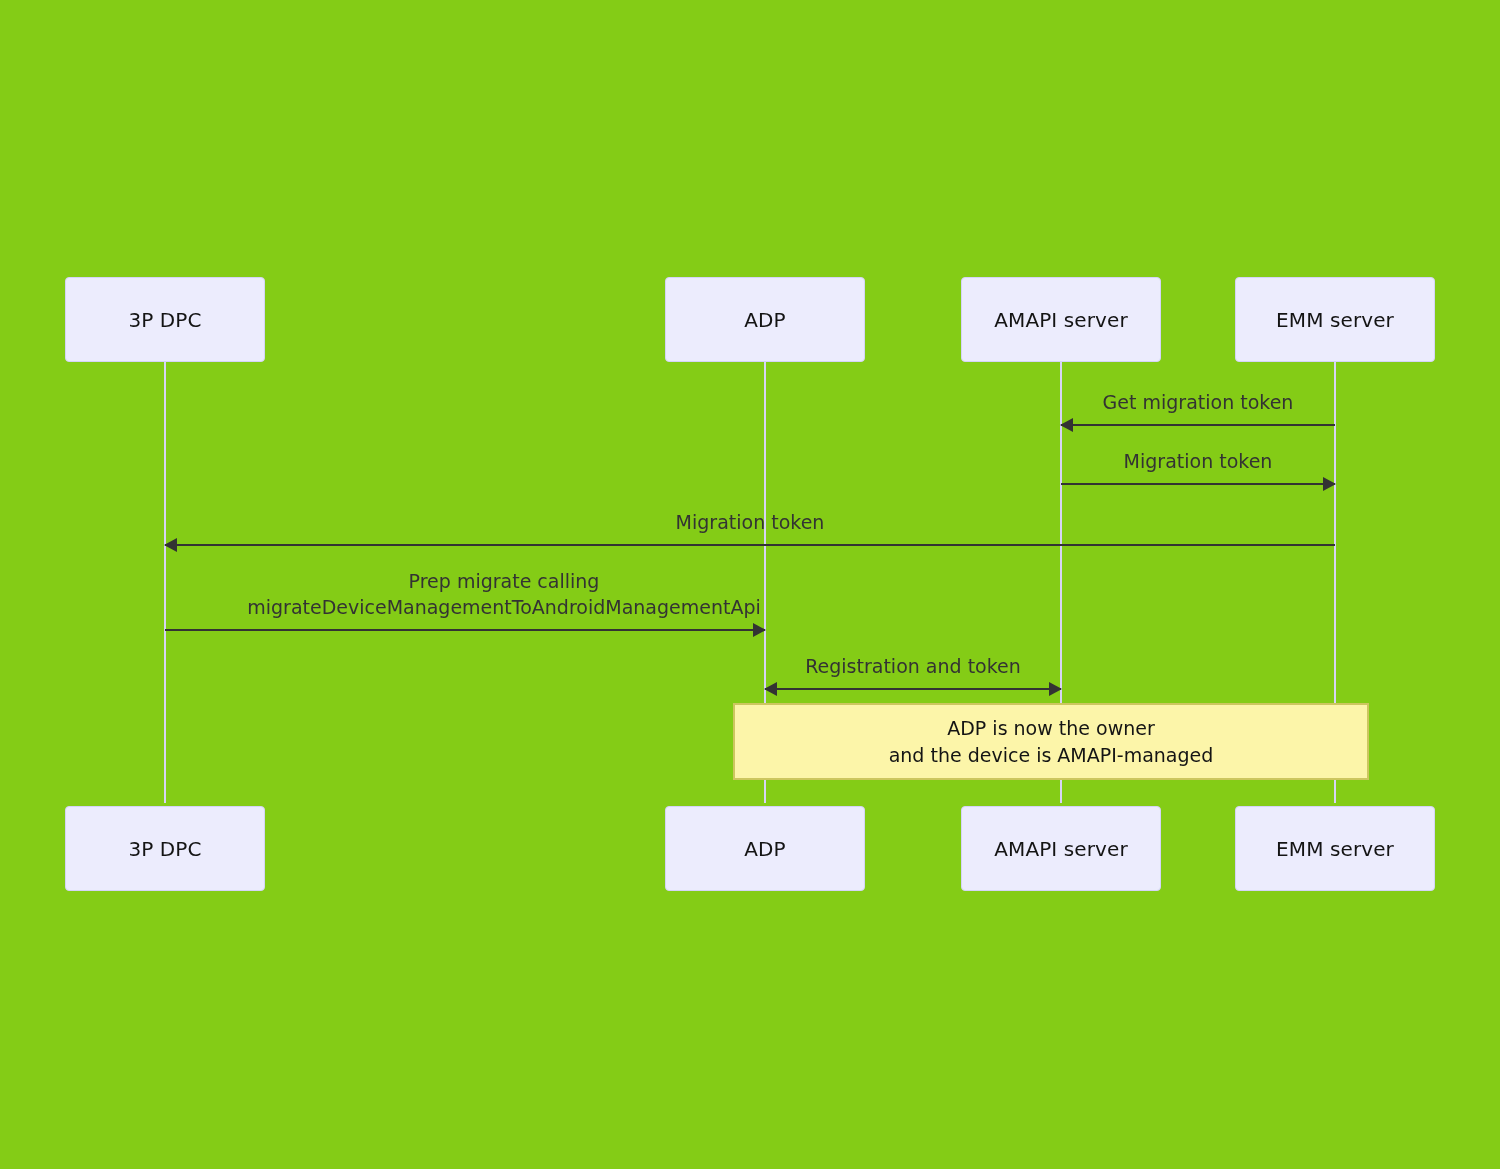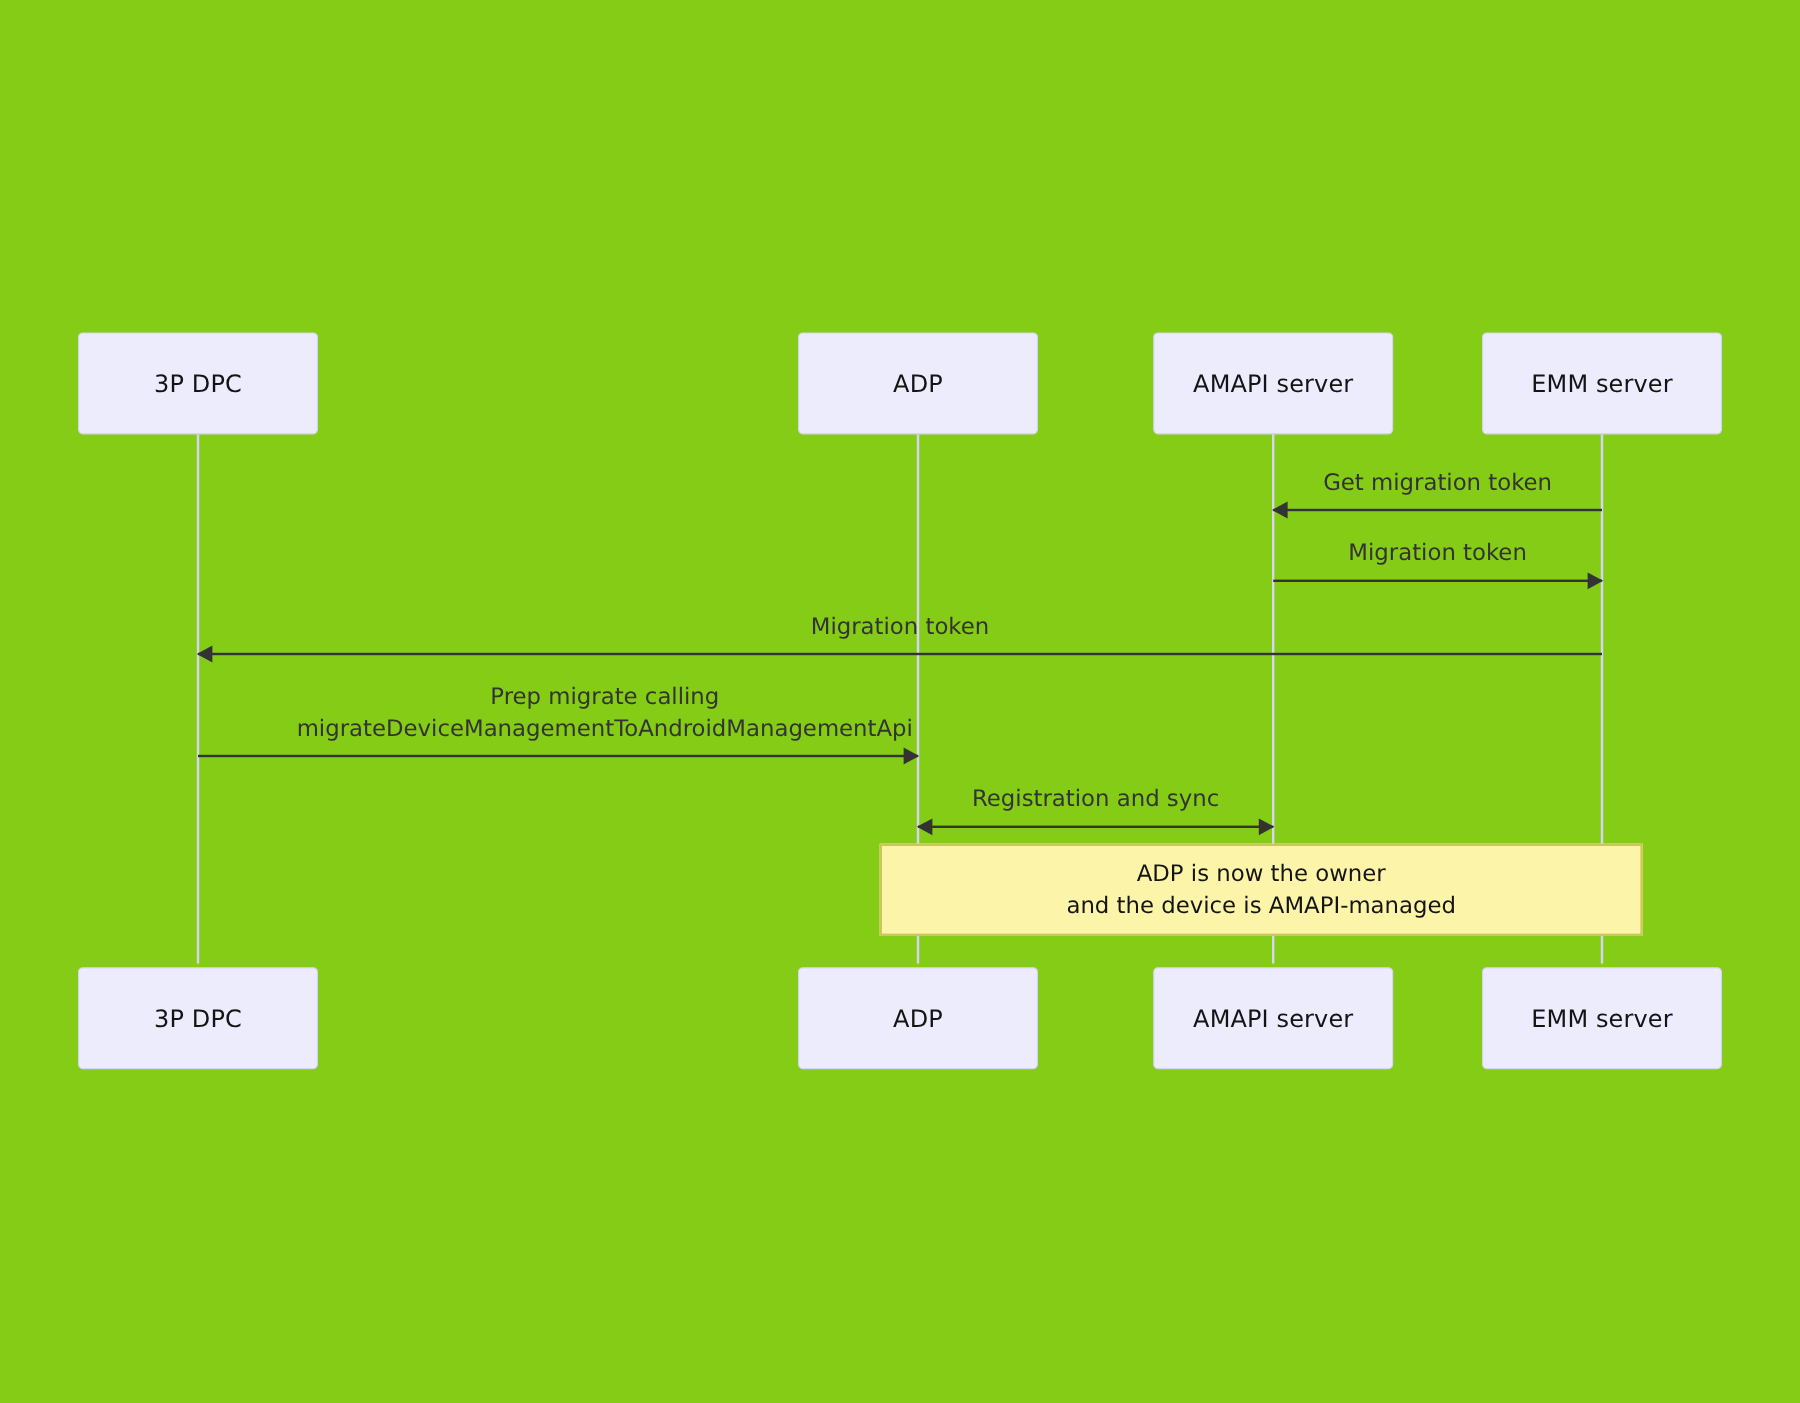--- a/index.html
+++ b/index.html
@@ -140,21 +140,21 @@
     <div class="head right"></div>
   </div>
   <div class="msg-label" style="left:165px; top:568px; width:600px;margin-left:39px;">Prep migrate calling
 migrateDeviceManagementToAndroidManagementApi</div>
 
   <div class="msg" style="left:765px; top:688px; width:296px;">
     <div class="line"></div>
     <div class="head left"></div>
     <div class="head right"></div>
   </div>
-  <div class="msg-label" style="left:765px; top:653px; width:296px;">Registration and sync</div>
+  <div class="msg-label" style="left:765px; top:653px; width:296px;">Registration and token</div>
 
   <div class="note" style="left:733px; top:703px; width:636px; height:77px;">
     <span>ADP is now the owner
 and the device is AMAPI-managed</span>
   </div>
 
   <div class="participant" style="left:65px; top:806px; width:200px; height:85px;">
     <span>3P DPC</span>
   </div>
   <div class="participant" style="left:665px; top:806px; width:200px; height:85px;">

